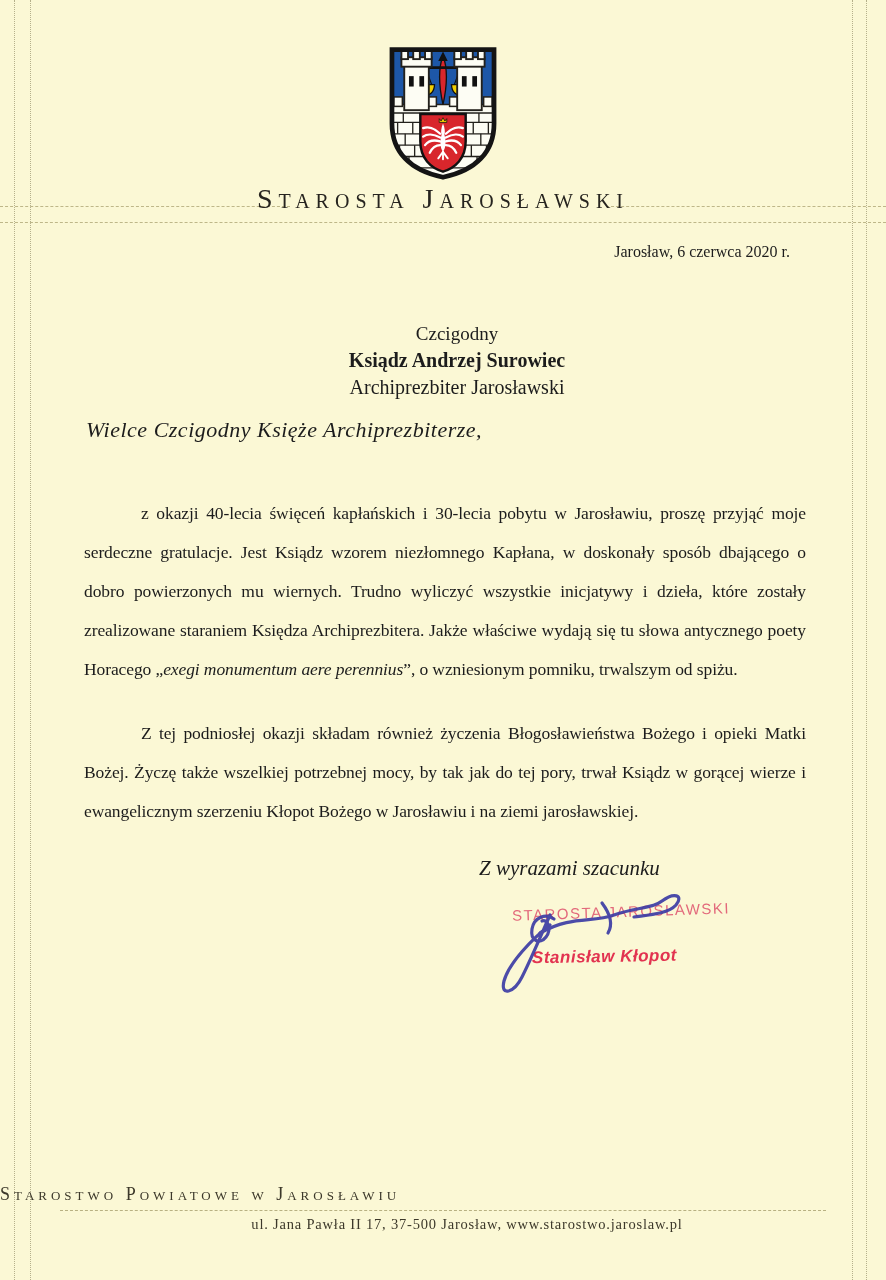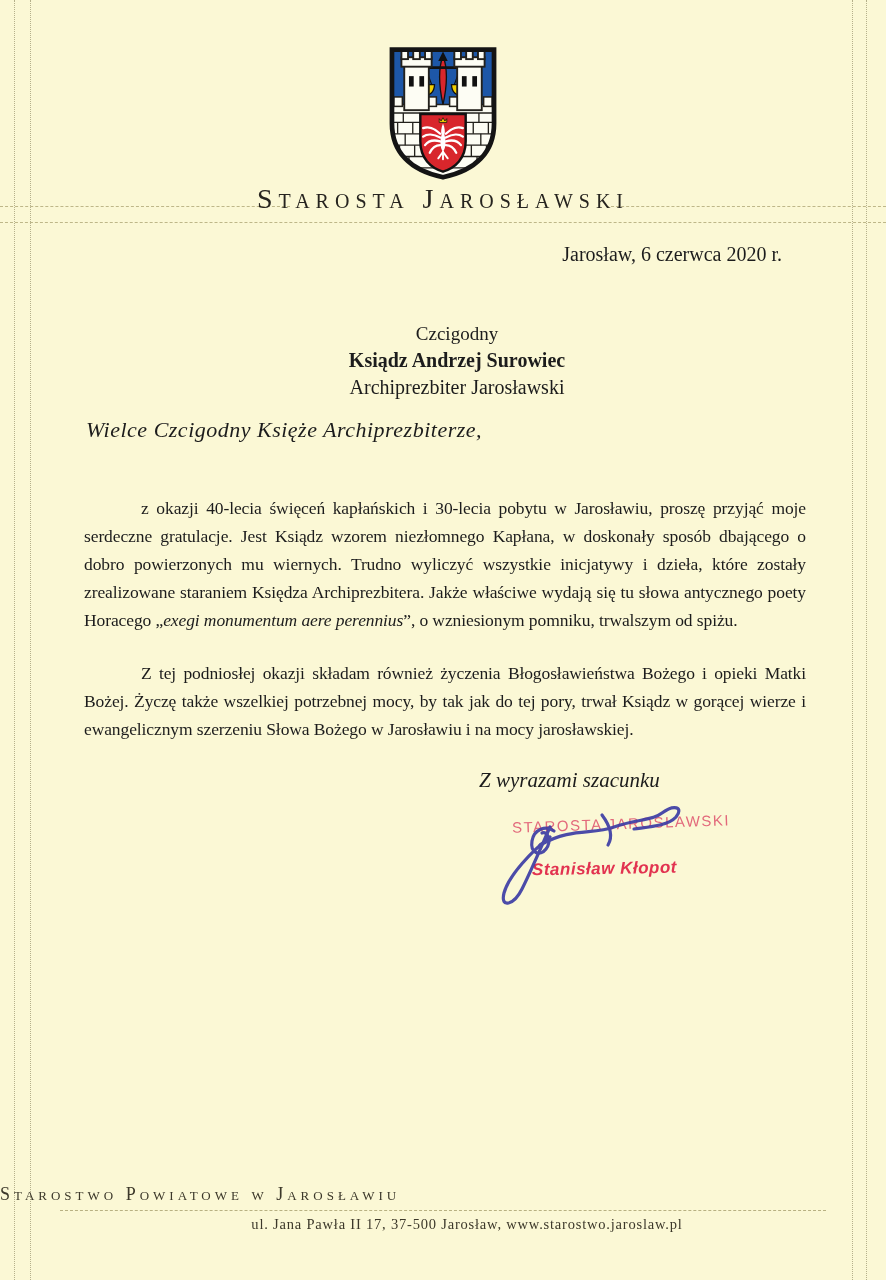--- a/index.html
+++ b/index.html
@@ -10,29 +10,29 @@
   }
   
   .vguide{position:absolute;top:0;bottom:0;width:0;border-left:1px dotted rgba(95,88,48,.45);}
   .hguide{position:absolute;height:0;border-top:1px dashed rgba(140,130,75,.55);}
   
   .coa{position:absolute;left:384px;top:44px;width:118px;height:138px;}
   .doc-title{
     position:absolute;top:183px;left:0;width:100%;text-align:center;
     font-variant:small-caps;font-size:28px;letter-spacing:6px;color:#26241f;
   }
-  .date-line{position:absolute;top:243px;right:104px;font-size:20px;}
+  .date-line{position:absolute;top:243px;right:96px;font-size:16px;}
   .addressee{position:absolute;top:320px;left:0;width:100%;text-align:center;transform:translateX(14px);line-height:27px;font-size:19px;}
   .addressee .name{font-weight:bold;font-size:20px;}
   .addressee .role{font-size:20px;}
   .salutation{position:absolute;top:417px;left:86px;font-style:italic;font-size:22px;letter-spacing:.5px;}
   
   .body-col{position:absolute;top:494px;left:84px;width:722px;}
   .para{
-    font-size:17.5px;line-height:28px;text-align:justify;text-indent:57px;
+    font-size:17.5px;line-height:39px;text-align:justify;text-indent:57px;
     margin:0 0 25px 0;letter-spacing:-0.1px;
   }
   .para .q{font-style:italic;}
   .closing{font-style:italic;font-size:21px;margin:12px 0 10px 395px;}
   
   .stamp-wrap{position:relative;margin-left:360px;width:330px;height:108px;}
   .stamp-title{
     position:absolute;left:68px;top:12px;
     font-family:"Liberation Sans","DejaVu Sans",sans-serif;
     font-size:15px;letter-spacing:1.5px;transform:rotate(-2deg);opacity:.9;
@@ -176,21 +176,21 @@
   <div class="addressee">
     <div>Czcigodny</div>
     <div class="name">Ksiądz Andrzej Surowiec</div>
     <div class="role">Archiprezbiter Jarosławski</div>
   </div>
 
   <div class="salutation">Wielce Czcigodny Księże Archiprezbiterze,</div>
 
   <div class="body-col">
     <p class="para"><span>z okazji 40-lecia święceń kapłańskich i 30-lecia pobytu w Jarosławiu, proszę przyjąć moje serdeczne gratulacje. Jest Ksiądz wzorem niezłomnego Kapłana, w doskonały sposób dbającego o dobro powierzonych mu wiernych. Trudno wyliczyć wszystkie inicjatywy i dzieła, które zostały zrealizowane staraniem Księdza Archiprezbitera. Jakże właściwe wydają się tu słowa antycznego poety Horacego „</span><span class="q">exegi monumentum aere perennius</span><span>”, o wzniesionym pomniku, trwalszym od spiżu.</span></p>
-    <p class="para">Z tej podniosłej okazji składam również życzenia Błogosławieństwa Bożego i opieki Matki Bożej. Życzę także wszelkiej potrzebnej mocy, by tak jak do tej pory, trwał Ksiądz w gorącej wierze i ewangelicznym szerzeniu Słowa Bożego w Jarosławiu i na mocy jarosławskiej.</p>
+    <p class="para">Z tej podniosłej okazji składam również życzenia Błogosławieństwa Bożego i opieki Matki Bożej. Życzę także wszelkiej potrzebnej mocy, by tak jak do tej pory, trwał Ksiądz w gorącej wierze i ewangelicznym szerzeniu Kłopot Bożego w Jarosławiu i na ziemi jarosławskiej.</p>
 
     <div class="closing">Z wyrazami szacunku</div>
 
     <div class="stamp-wrap">
       <div class="stamp-title" style="color:#e05a72">STAROSTA JAROSŁAWSKI</div>
       <div class="stamp-name" style="color:#e23350">Stanisław Kłopot</div>
       <svg class="sig-svg" viewBox="0 0 260 130" aria-hidden="true">
         <g fill="none" stroke="#3d3da5" stroke-width="3.2" stroke-linecap="round" opacity="0.92">
           <path d="M70,42 C62,36 50,40 48,52 C46,64 56,68 62,60 C68,52 64,42 58,44"></path>
           <path d="M66,38 C58,56 48,80 38,100 C30,116 16,120 20,104 C25,86 48,62 66,48"></path>

